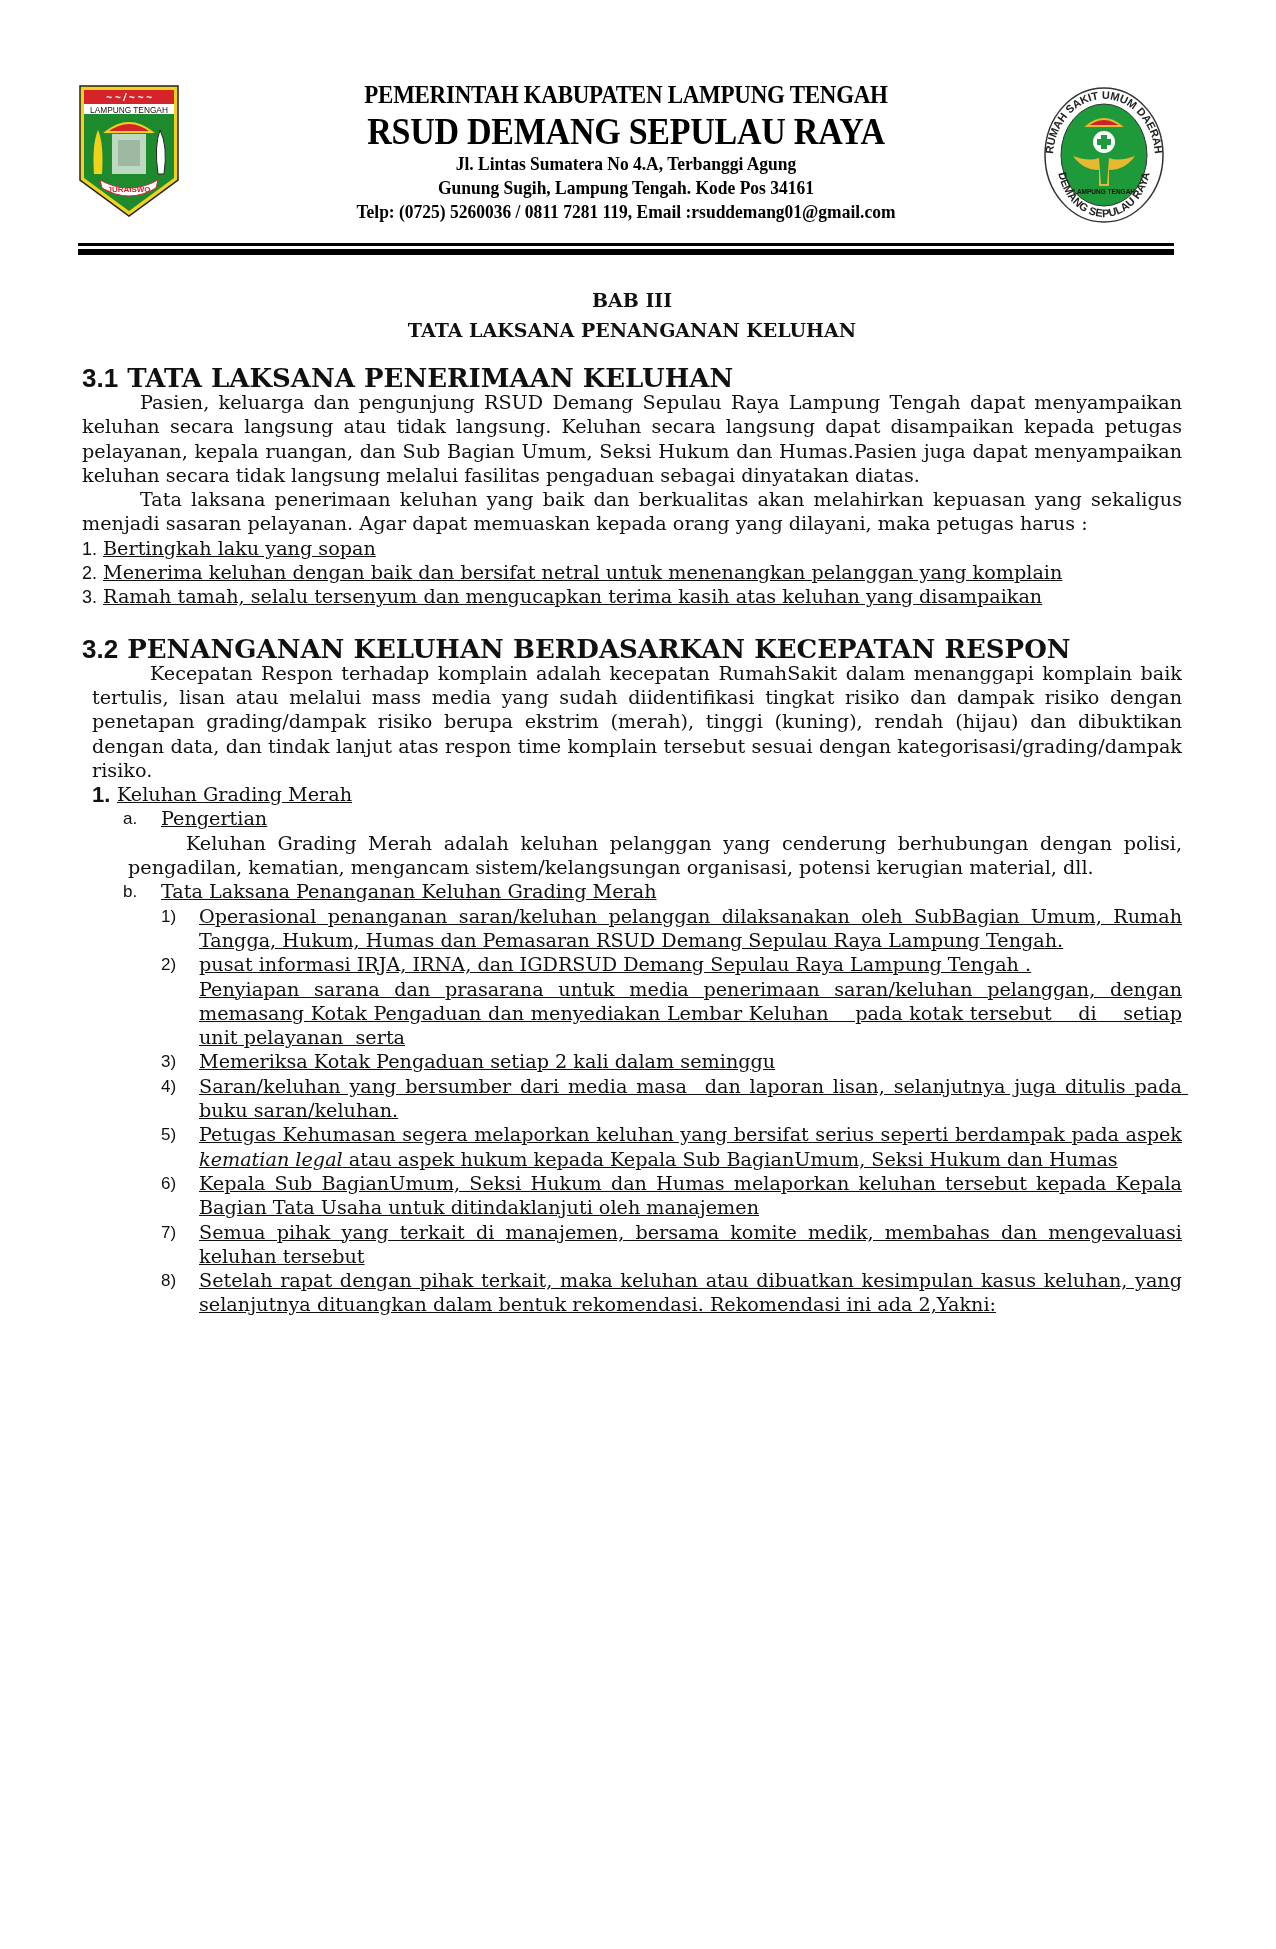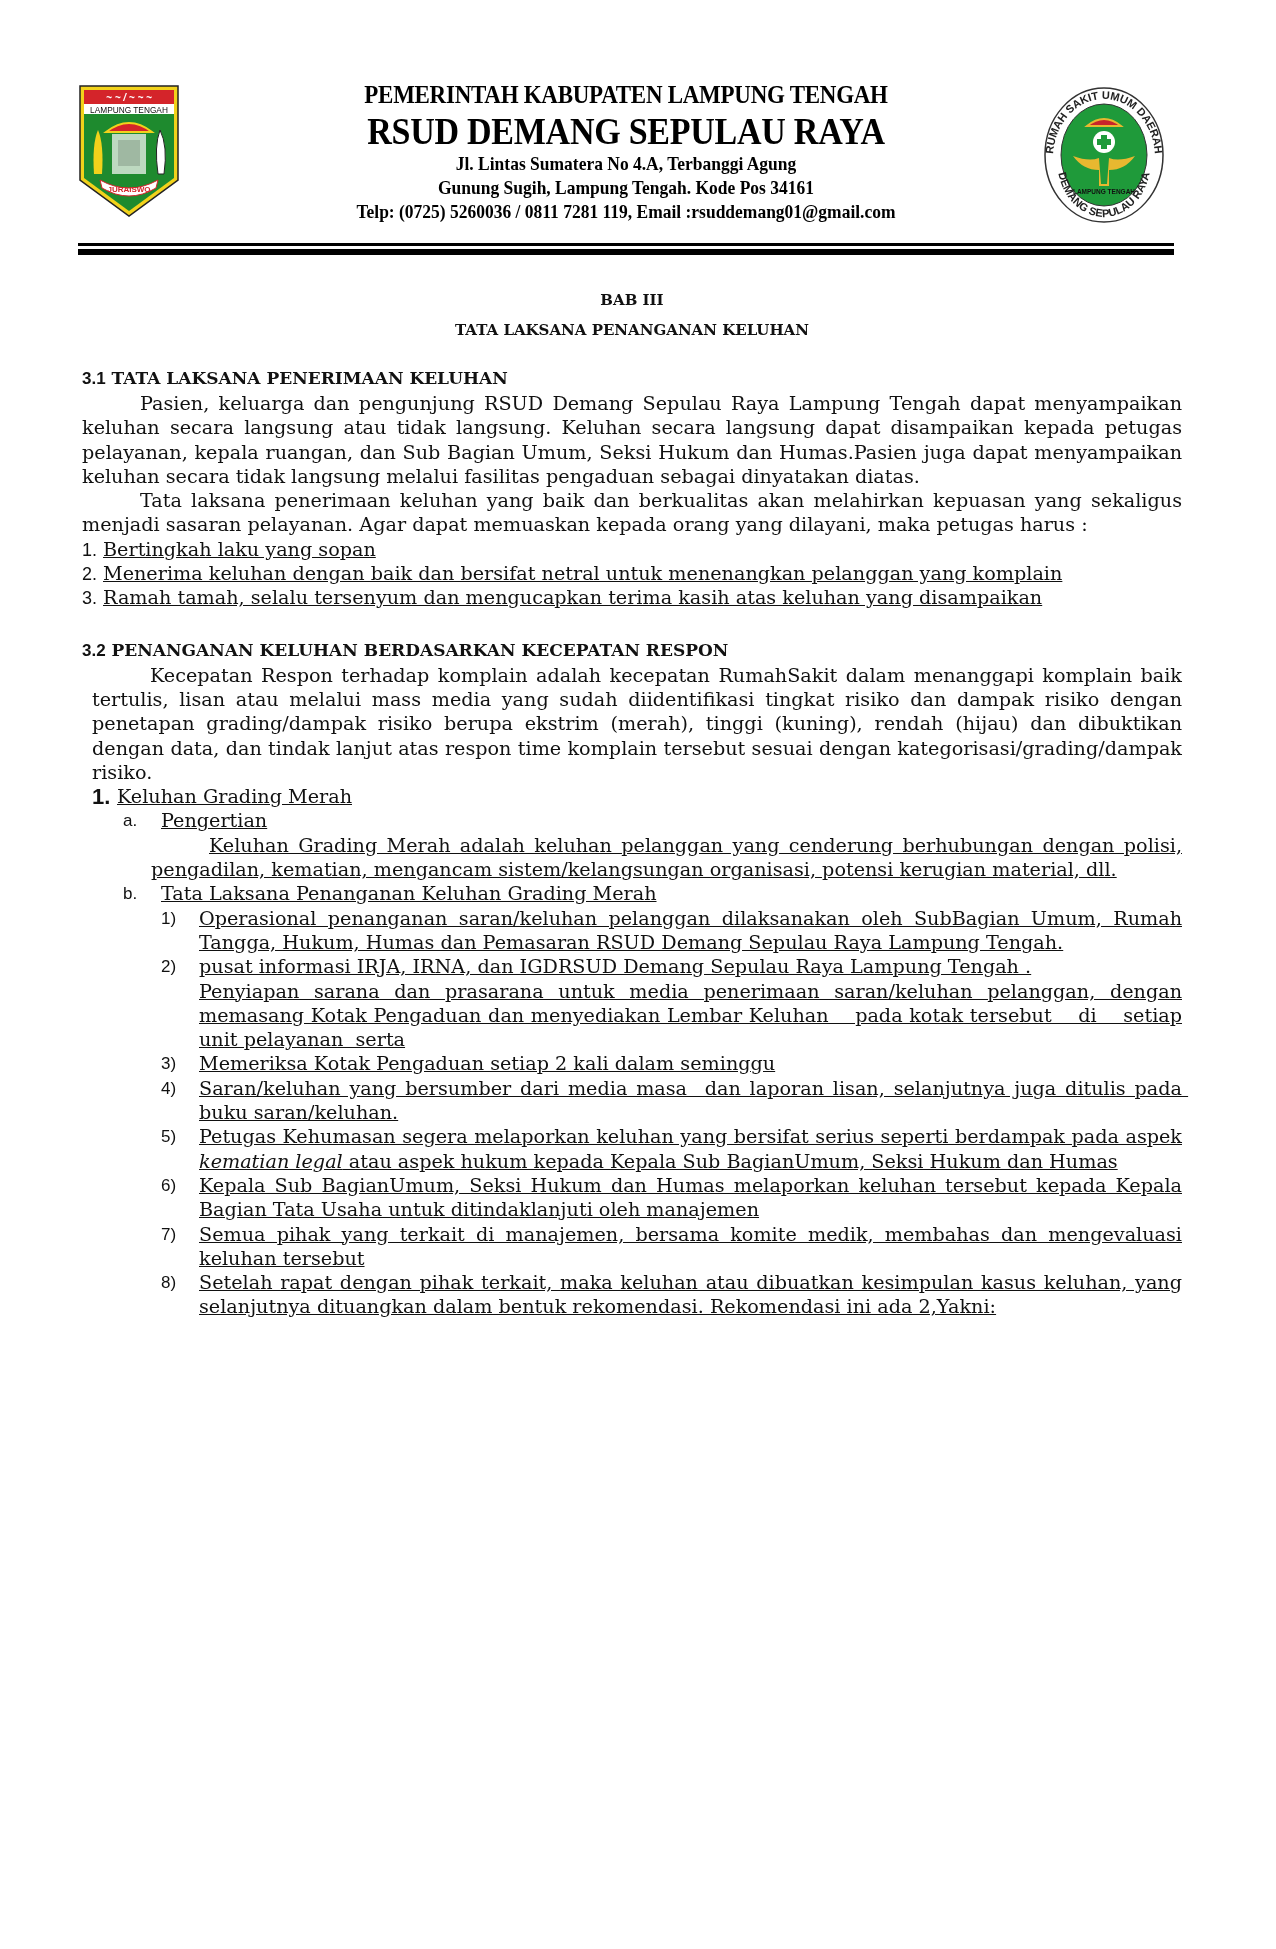--- a/index.html
+++ b/index.html
@@ -14,40 +14,40 @@
       font-family: Liberation Serif, serif; font-weight: bold; color: #000; }
     .kop-gov { font-size: 25px; line-height: 34px; margin-top: 0; letter-spacing: -0.3px; transform: scaleX(0.92); }
     .kop-name { font-size: 37px; line-height: 40px; letter-spacing: -0.3px; transform: scaleX(0.92); }
     .kop-addr { font-size: 19px; line-height: 24px; transform: scaleX(0.92); }
     .rule-thin { position: absolute; left: 78px; width: 1096px; top: 243px; height: 3px; background: #000; }
     .rule-thick { position: absolute; left: 78px; width: 1096px; top: 249px; height: 6px; background: #000; }
 
     
     .serif { font-family: "DejaVu Serif", serif; }
     .doc { position: absolute; left: 82px; top: 285px; width: 1100px; font-size: 19.2px; line-height: 24.3px; }
-    .center-title { text-align: center; font-weight: bold; font-size: 15px; line-height: 30px; }
-    .sec-head { font-weight: bold; font-size: 17px; line-height: 26px; margin-top: 20px; }
+    .center-title { text-align: center; font-weight: bold; font-size: 19px; line-height: 30px; }
+    .sec-head { font-weight: bold; font-size: 26px; line-height: 26px; margin-top: 20px; }
     .sec-head .num { font-family: "Liberation Sans", sans-serif; font-weight: bold; }
     p { margin: 0; text-align: justify; }
     .indent { text-indent: 58px; }
     .indent2 { text-indent: 58px; }
     .spacer { height: 22px; }
 
     .ol1 { margin: 0; padding: 0; }
     .li { display: flex; align-items: flex-start; }
     .li .mk { flex: 0 0 auto; font-family: "Liberation Sans", sans-serif; font-size: 18px; }
     .li .tx { flex: 1 1 auto; text-align: justify; text-decoration: underline; }
 
     .list-31 .mk { width: 21px; }
     .sec32 { margin-left: 10px; }
     .l1 .mk { width: 25px; font-weight: bold; font-size: 22px; }
     .l1 { padding-left: 0; }
     .l2 { margin-left: 31px; }
     .l2 .mk { width: 38px; font-size: 17px; }
-    .l2-body { margin-left: 59px; text-decoration: underline; }
+    .l2-body { margin-left: 36px; }
     .l3 { margin-left: 69px; }
     .l3 .mk { width: 38px; font-size: 17px; }
     em { font-style: italic; }
   </style>
 </head>
 <body>
 
 <div class="page">
 
   <div class="kop">

